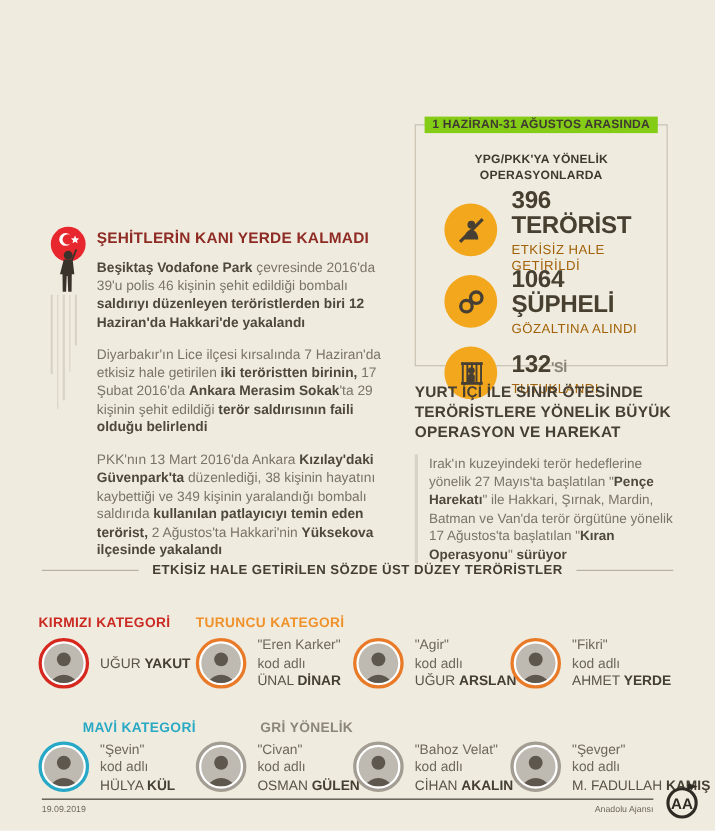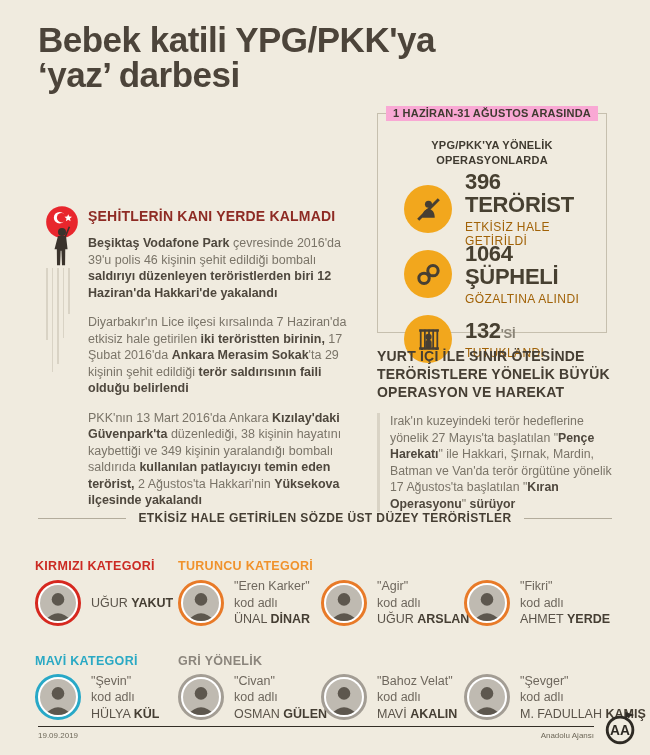--- a/index.html
+++ b/index.html
@@ -17,21 +17,21 @@
   .m-head{font-size:14px;font-weight:bold;letter-spacing:0.2px;margin:4px 0 11px 0;}
   .rich{margin:0 0 13px 0;font-size:12.5px;line-height:16.5px;color:#7a7468;}
   .rich .b{font-weight:bold;color:#4e473d;}
   .deco-lines{position:absolute;left:46px;top:268px;}
   .deco-lines i{display:inline-block;width:1.5px;background:#d9d3c5;margin-right:4px;vertical-align:top;}
   
   .stats-box{position:absolute;left:377px;top:113px;width:230px;height:220px;
     border:1px solid #c6bfae;box-sizing:border-box;}
   .stats-legend{text-align:center;margin-top:-8px;font-size:11px;font-weight:bold;
     color:#3f3a30;line-height:15px;letter-spacing:0.2px;}
-  .stats-legend .l1{display:inline-block;background:#f9a8d4;padding:0 7px;}
+  .stats-legend .l1{display:inline-block;background:#84cc16;padding:0 7px;}
   .stats-legend .l2{display:block;margin-top:17px;}
   .stat-row{display:flex;align-items:center;margin:17px 0 0 26px;height:48px;}
   .stat-icon{width:48px;height:48px;border-radius:50%;flex:none;
     display:flex;align-items:center;justify-content:center;}
   .stat-text{margin-left:13px;}
   .stat-big{font-size:22px;font-weight:bold;color:#474031;line-height:23px;letter-spacing:-0.3px;}
   .stat-suffix{font-size:13px;font-weight:bold;color:#8a8477;}
   .stat-label{font-size:12px;color:#a16207;letter-spacing:0.4px;line-height:14px;margin-top:1px;}
   
   .ops{position:absolute;left:377px;top:347px;width:240px;}
@@ -41,42 +41,40 @@
     font-size:12.3px;line-height:16.5px;color:#7a7468;}
   .ops-p .b{font-weight:bold;color:#4e473d;}
   
   .sep{position:absolute;left:38px;top:511px;width:574px;display:flex;align-items:center;}
   .sep-line{flex:1;height:1px;background:#b3ac9c;}
   .sep-text{font-size:12px;font-weight:bold;color:#453e33;letter-spacing:0.4px;padding:0 12px;}
   .tgrid{position:absolute;left:35px;top:539px;width:602px;margin-top:20px;}
   .cat-row{display:grid;grid-template-columns:143px 143px 143px 1fr;}
   .cat{font-size:12.5px;font-weight:bold;letter-spacing:0.3px;}
   .people-row{display:grid;grid-template-columns:143px 143px 143px 1fr;margin-top:5px;}
-  .row2{margin-top:26px;}
+  .row2{margin-top:26px;text-align:right;}
   .person{display:flex;align-items:center;}
   .p-photo{width:36px;height:36px;border:3px solid #999;border-radius:50%;
     background:#fff;padding:2px;flex:none;}
   .ph{width:36px;height:36px;border-radius:50%;overflow:hidden;background:#bfbab1;}
   .ph svg{display:block;}
   .p-text{margin-left:10px;font-size:12.5px;line-height:16.5px;color:#6e675d;}
   .p-name{color:#5a5349;white-space:nowrap;}
   .p-name b{color:#453e33;}
   
   .footer-line{position:absolute;left:38px;top:726px;width:556px;height:1px;background:#332e26;}
   .date{position:absolute;left:38px;top:731px;font-size:8px;color:#6e6859;}
   .agency{position:absolute;left:420px;top:731px;width:174px;text-align:right;font-size:8px;color:#6e6859;}
   .aa-logo{position:absolute;left:602px;top:709px;width:38px;height:38px;}
 </style>
 </head>
 <body>
 
 <div class="canvas">
 
-  <h1 class="title">Bebek katili YPG/PKK'ya
-‘yaz’ darbesi</h1>
 
   <div class="martyrs">
     <svg class="flag-soldier" viewBox="0 0 50 84">
       <circle cx="25" cy="17" r="16.5" style="fill: rgb(232, 38, 45);"></circle>
       <circle cx="22.5" cy="12.5" r="6" fill="#ffffff"></circle>
       <circle cx="24.6" cy="12.5" r="4.9" style="fill: rgb(232, 38, 45);"></circle>
       <polygon fill="#ffffff" points="31.5,8.8 32.6,11.4 35.4,11.6 33.3,13.4 33.9,16.1 31.5,14.6 29.1,16.1 29.7,13.4 27.6,11.6 30.4,11.4"></polygon>
       <g fill="#3a332c">
         <circle cx="25" cy="27.5" r="4.2"></circle>
         <rect x="29.8" y="21.5" width="1.7" height="11" transform="rotate(22 30.6 27)"></rect>
@@ -265,21 +263,21 @@
           <div class="ph">
               <svg width="36" height="36" viewBox="0 0 40 40">
                 <circle cx="20" cy="16" r="7" fill="#5d574e"></circle>
                 <path d="M5,40 Q20,23 35,40 Z" fill="#5d574e"></path>
               </svg>
             </div>
         </div>
         <div class="p-text">
           <div>"Bahoz Velat"</div>
           <div>kod adlı</div>
-          <div class="p-name"><span>MAVİ</span> <b>AKALIN</b></div>
+          <div class="p-name"><span>CİHAN</span> <b>AKALIN</b></div>
         </div>
       </div>
       <div class="person">
         <div class="p-photo" style="border-color: rgb(163, 157, 148);">
           <div class="ph">
               <svg width="36" height="36" viewBox="0 0 40 40">
                 <circle cx="20" cy="16" r="7" fill="#5d574e"></circle>
                 <path d="M5,40 Q20,23 35,40 Z" fill="#5d574e"></path>
               </svg>
             </div>

